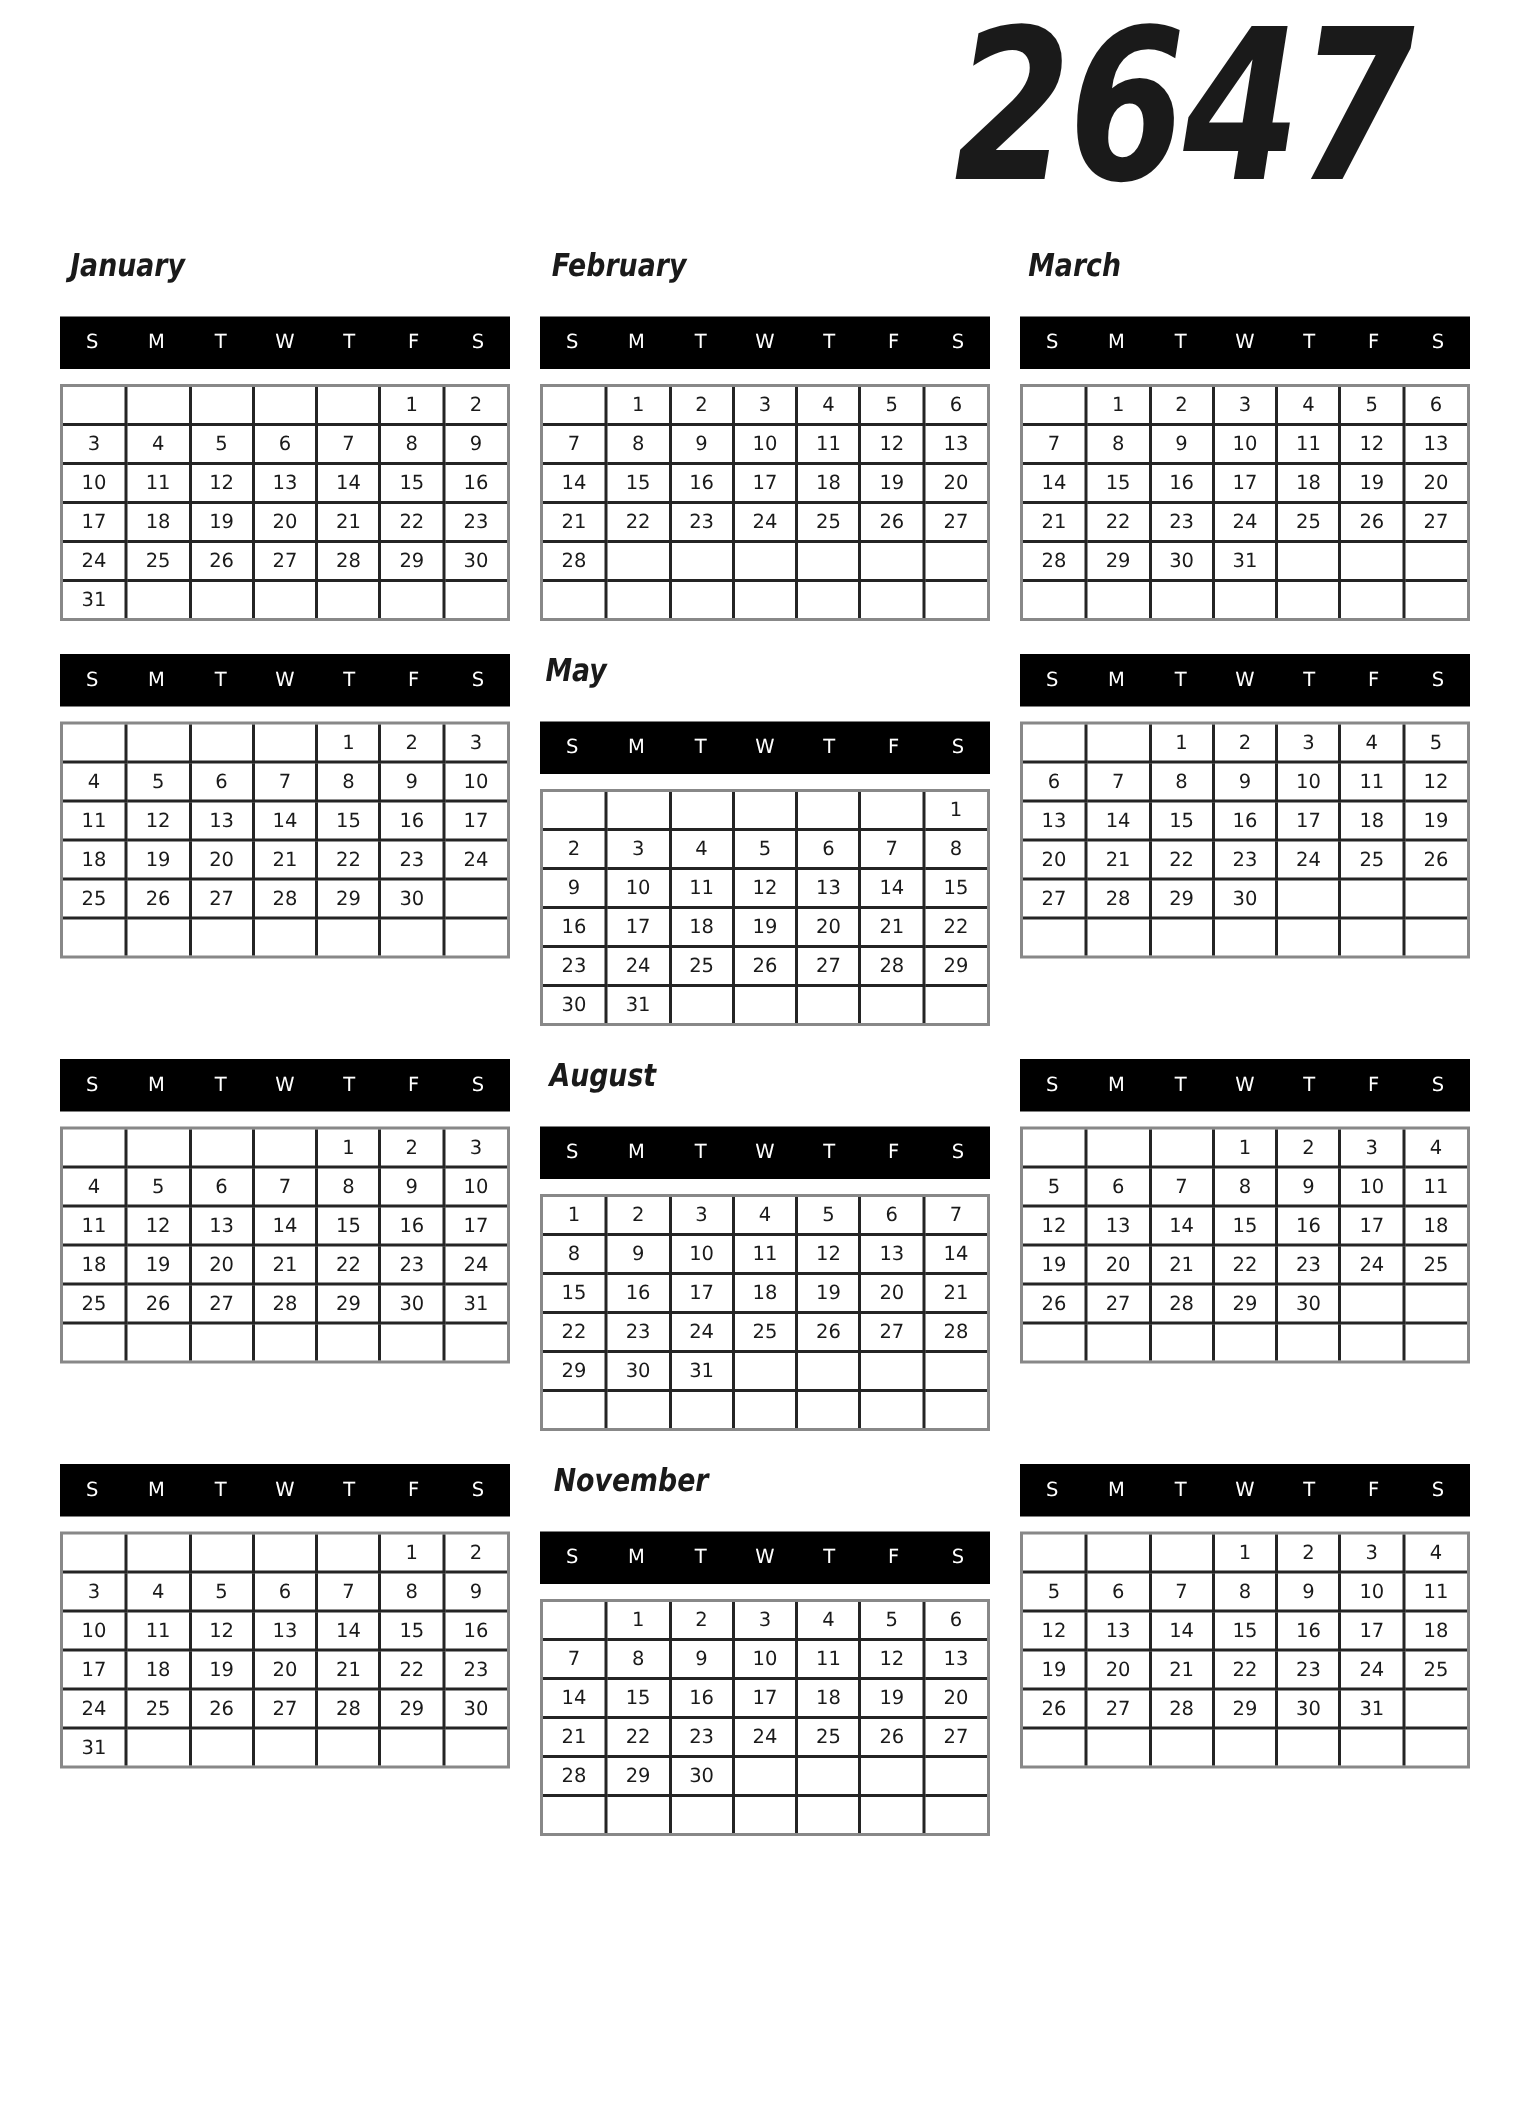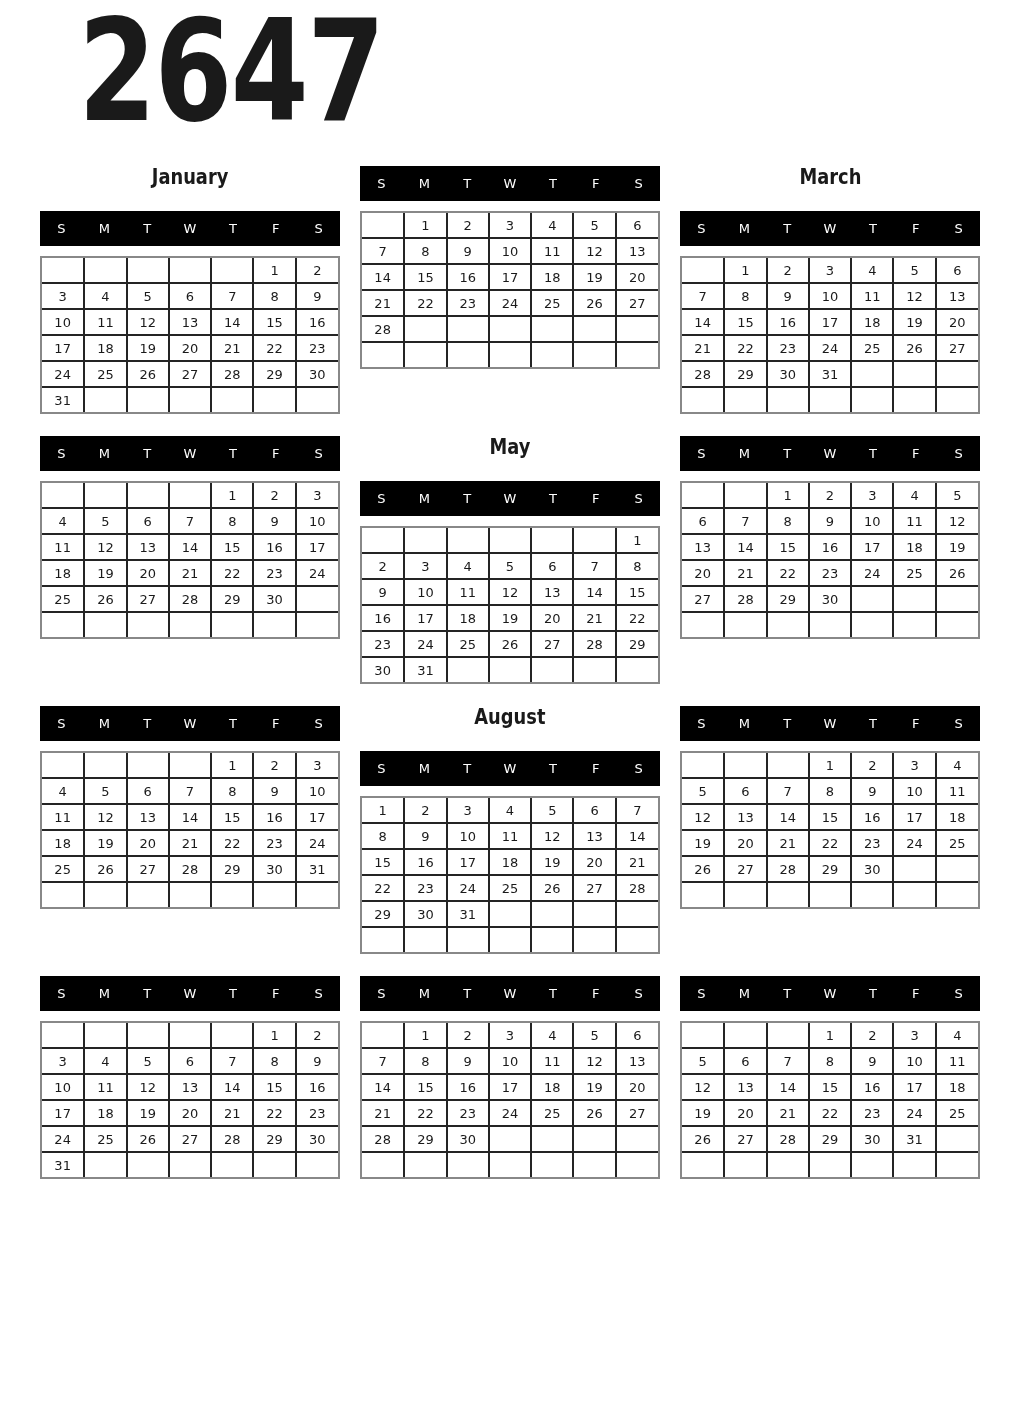--- a/index.html
+++ b/index.html
@@ -13,48 +13,50 @@
     font-family: "DejaVu Sans", sans-serif;
     color: #1a1a1a;
     overflow: hidden;
   }
   .page {
     width: 940px;
     margin: 0 auto;
     padding-top: 8px;
   }
   .year-title {
-    text-align: left;
+    text-align: right;
     height: 132px;
     line-height: 128px;
     margin-bottom: 26px;
+    font-style: italic;
   }
   .year-title span {
     display: inline-block;
     font-size: 140px;
     font-weight: bold;
     transform: scaleX(0.80);
     transform-origin: center;
     letter-spacing: -2px;
     white-space: nowrap;
   }
   .months-grid {
     display: grid;
     grid-template-columns: repeat(3, 300px);
     column-gap: 20px;
     row-gap: 22px;
   }
   .month-block {
     width: 300px;
   }
   .month-title {
-    text-align: center;
+    text-align: left;
     height: 22px;
     line-height: 22px;
     margin-bottom: 23px;
+    font-style: italic;
   }
   .month-title span {
     display: inline-block;
     font-size: 21px;
     font-weight: bold;
     transform: scaleX(0.85);
     transform-origin: center;
     white-space: nowrap;
   }
   .weekday-bar {
@@ -171,20 +173,23 @@
                 <td></td>
                 <td></td>
                 <td></td>
               </tr>
             </tbody>
           </table>
     </div>
   </div>
 
   <div class="month-block">
+    <div class="month-title">
+      <span class="month-title-text">February</span>
+    </div>
     <div class="weekday-bar">
           <span class="wd">S</span>
           <span class="wd">M</span>
           <span class="wd">T</span>
           <span class="wd">W</span>
           <span class="wd">T</span>
           <span class="wd">F</span>
           <span class="wd">S</span>
         </div>
     <div class="month-grid">
@@ -828,20 +833,23 @@
                 <td></td>
                 <td></td>
                 <td></td>
               </tr>
             </tbody>
           </table>
     </div>
   </div>
 
   <div class="month-block">
+    <div class="month-title">
+      <span class="month-title-text">November</span>
+    </div>
     <div class="weekday-bar">
           <span class="wd">S</span>
           <span class="wd">M</span>
           <span class="wd">T</span>
           <span class="wd">W</span>
           <span class="wd">T</span>
           <span class="wd">F</span>
           <span class="wd">S</span>
         </div>
     <div class="month-grid">

